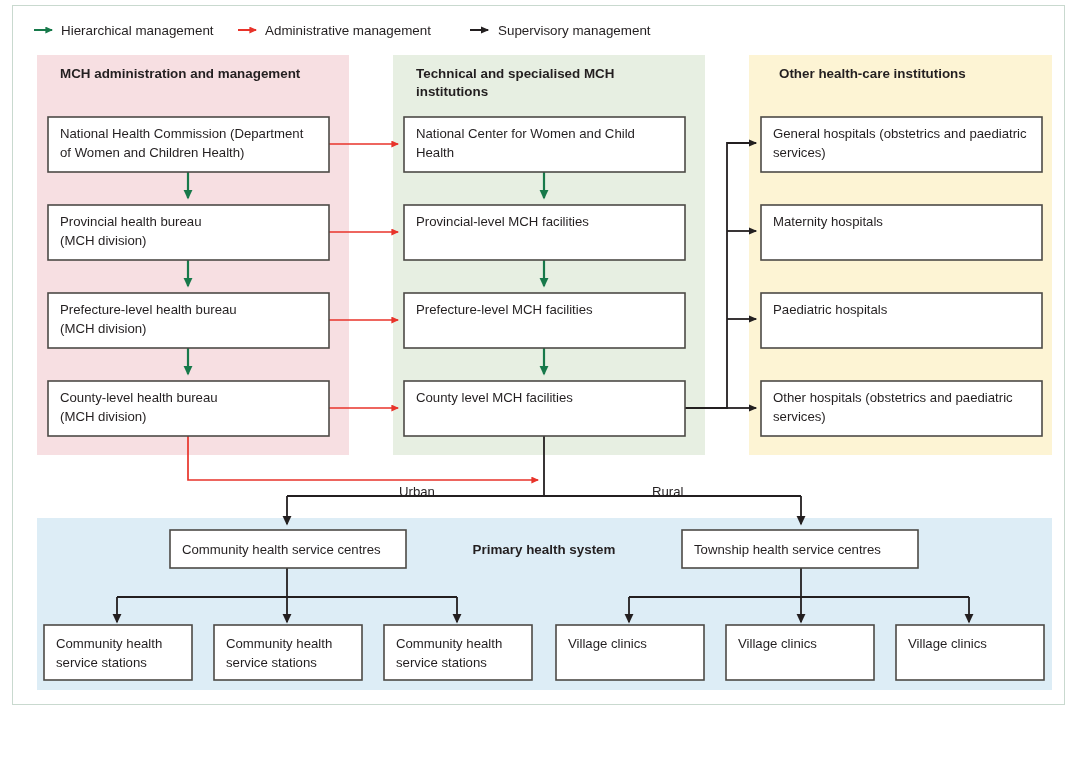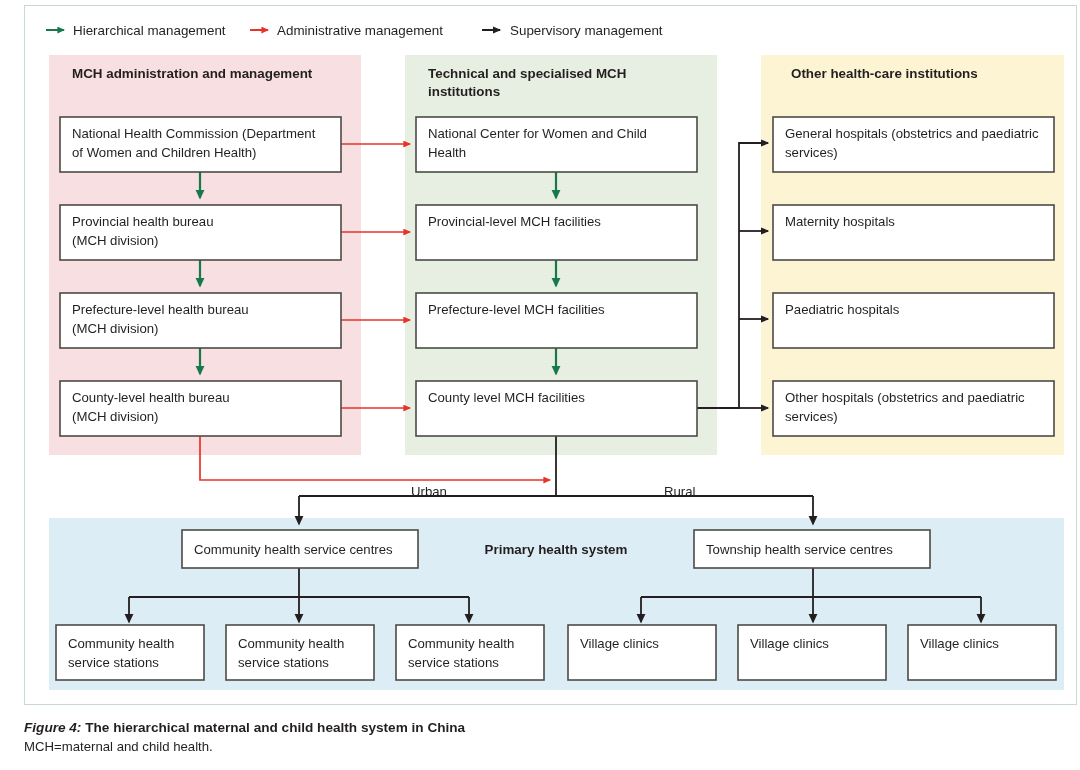--- a/index.html
+++ b/index.html
@@ -10,21 +10,21 @@
   body {
     width: 1080px;
     height: 770px;
     font-family: "Liberation Sans", sans-serif;
     color: #231f20;
     position: relative;
     overflow: hidden;
   }
   #figure-root {
     position: absolute;
-    left: 16px; top: 0;
+    left: 4px; top: 0;
     width: 1056px;
     height: 770px;
   }
   .frame {
     position: absolute;
     left: 8px; top: 5px;
     width: 1053px;
     height: 700px;
     border: 1px solid #c9d9cf;
     background: #ffffff;
@@ -296,18 +296,14 @@
       <text class="boxtext" x="734" y="648">Village clinics</text>
       <text class="boxtext" x="734" y="667"></text>
     </g>
     <g>
       <rect class="nodebox" x="892" y="625" width="148" height="55"></rect>
       <text class="boxtext" x="904" y="648">Village clinics</text>
       <text class="boxtext" x="904" y="667"></text>
     </g>
   </svg>
 
-  <div class="caption">
-    <span class="figno">Figure 4:</span><span class="captitle"> The hierarchical maternal and child health system in China</span>
-    <span class="capsub">MCH=maternal and child health.</span>
-  </div>
 
 </div>
 
 </body></html>

